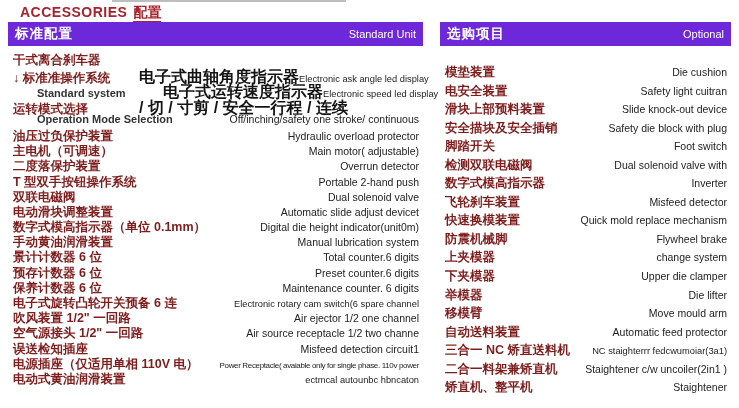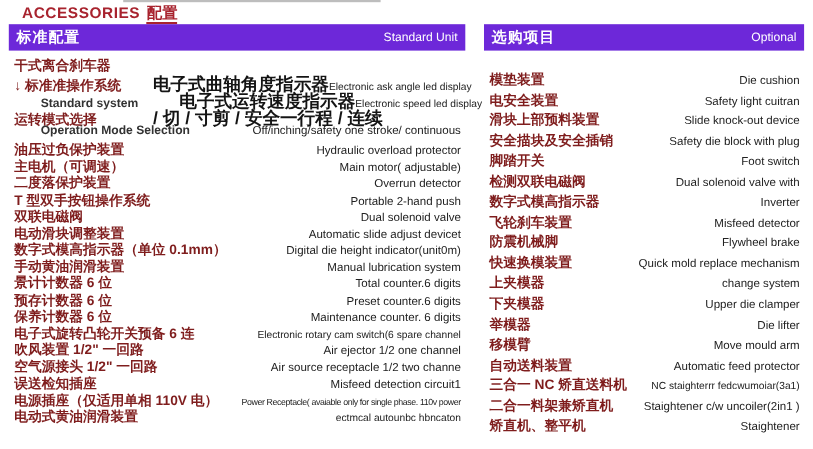--- a/index.html
+++ b/index.html
@@ -176,28 +176,28 @@
         </div>
         <div class="row">
           <span class="c1 zh">数字式模高指示器</span>
           <span class="c3">Inverter</span>
         </div>
         <div class="row">
           <span class="c1 zh">飞轮刹车装置</span>
           <span class="c3">Misfeed detector</span>
         </div>
         <div class="row">
+          <span class="c1 zh">快速换模装置</span>
+          <span class="c3">Quick mold replace mechanism</span>
+        </div>
+        <div class="row">
           <span class="c1 zh">防震机械脚</span>
           <span class="c3">Flywheel brake</span>
         </div>
         <div class="row">
-          <span class="c1 zh">快速换模装置</span>
-          <span class="c3">Quick mold replace mechanism</span>
-        </div>
-        <div class="row">
           <span class="c1 zh">上夹模器</span>
           <span class="c3">change system</span>
         </div>
         <div class="row">
           <span class="c1 zh">下夹模器</span>
           <span class="c3">Upper die clamper</span>
         </div>
         <div class="row">
           <span class="c1 zh">举模器</span>
           <span class="c3">Die lifter</span>

